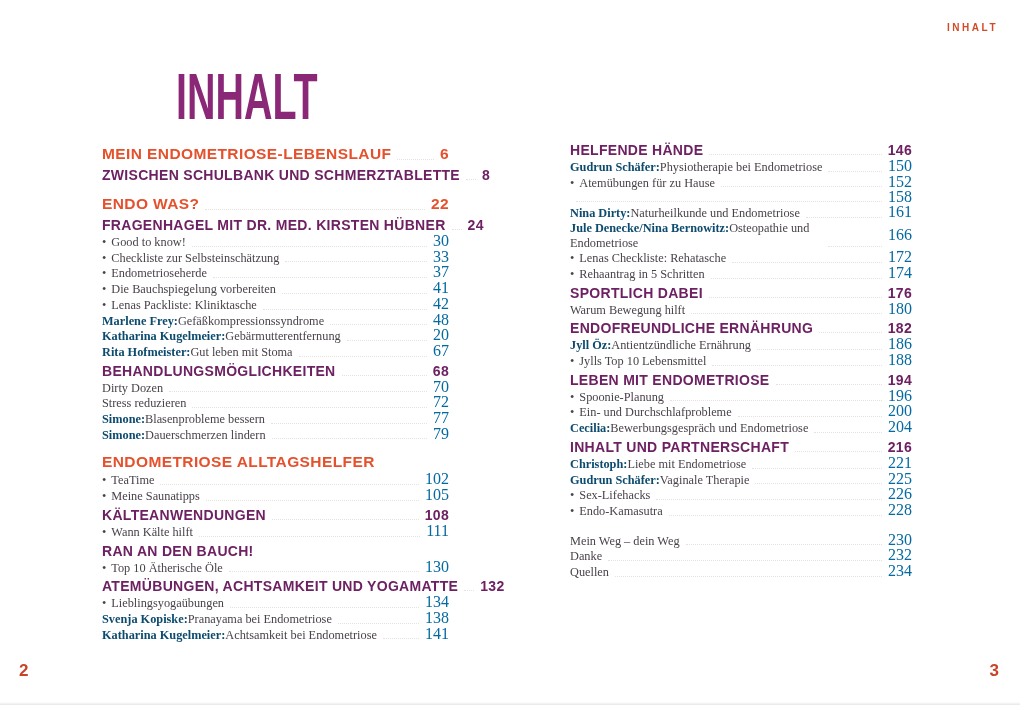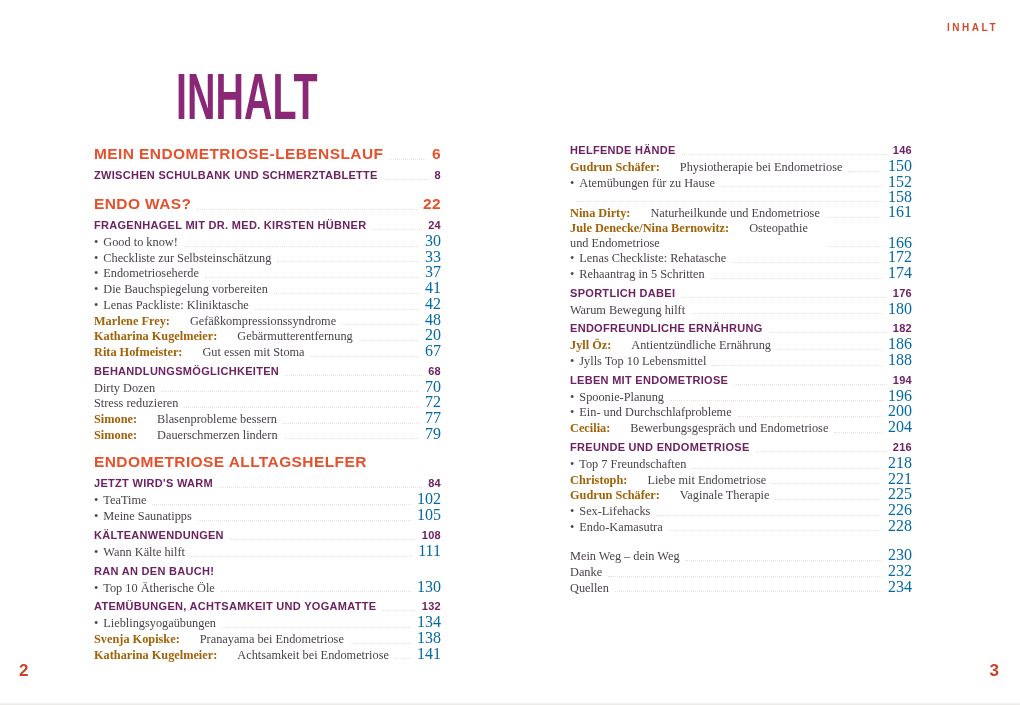--- a/index.html
+++ b/index.html
@@ -20,52 +20,52 @@
     position:absolute;left:176px;top:64px;color:#8a2777;font-weight:800;
     font-size:58px;line-height:1;letter-spacing:0px;
     transform:scale(0.68,1.12);transform-origin:left top;white-space:nowrap;
   }
   .folio{position:absolute;bottom:24px;color:#c8432a;font-weight:bold;font-size:17px;}
   .folio-left{left:19px;}
   .folio-right{right:21px;}
 
   
   .toc-col{position:absolute;display:flex;flex-direction:column;}
-  #col-left{left:94px;top:144px;width:347px;}
+  #col-left{left:102px;top:144px;width:347px;}
   #col-right{left:570px;top:142px;width:342px;}
 
   .row{display:flex;align-items:baseline;}
   .row.gap{margin-top:14px;}
 
   .row.item{
     font-family:"Liberation Serif","DejaVu Serif",serif;
     font-size:12.3px;line-height:14.7px;color:#49424a;
   }
   .row.item .page{font-size:16px;color:#0369a1;}
-  .row.item .name{color:#a16207;font-weight:bold;padding-right:20px;margin-top:26px;}
+  .row.item .name{color:#0c4a6e;font-weight:bold;padding-right:0;margin-top:26px;}
   .bullet{padding-right:5px;}
 
   .row.heading{
-    font-weight:bold;font-size:11px;color:#6e2162;letter-spacing:0.3px;
+    font-weight:bold;font-size:14px;color:#6e2162;letter-spacing:0.3px;
     line-height:16px;margin-top:3px;margin-bottom:1px;
   }
   .row.major{
     font-weight:bold;font-size:15.5px;color:#e5512c;letter-spacing:0.4px;
     line-height:19px;margin-top:10px;margin-bottom:1px;
   }
   .toc-col .row:first-child{margin-top:0;}
 
   .leader{
     flex:1 1 auto;min-width:10px;margin:0 6px 3px 6px;
     border-bottom:1px dotted #e7e1e0;align-self:flex-end;
   }
   .page{white-space:nowrap;text-align:right;}
   .label{white-space:nowrap;}
 
-  .row.wrap{align-items:flex-end;}
+  .row.wrap{align-items:center;}
   .row.wrap .labelwrap{white-space:normal;max-width:252px;}
 </style>
 </head>
 <body>
 
 <div class="spread">
 
   <div class="running-head">INHALT</div>
 
   <div class="page-title">INHALT</div>
@@ -120,21 +120,21 @@
         <span class="label"><span class="name">Marlene Frey:</span><span>Gefäßkompressionssyndrome</span></span>
         <span class="leader"></span>
         <span class="page">48</span>
       </div>
       <div class="row item">
         <span class="label"><span class="name">Katharina Kugelmeier:</span><span>Gebärmutterentfernung</span></span>
         <span class="leader"></span>
         <span class="page">20</span>
       </div>
       <div class="row item">
-        <span class="label"><span class="name">Rita Hofmeister:</span><span>Gut essen mit Stoma</span></span>
+        <span class="label"><span class="name">Rita Hofmeister:</span><span>Gut leben mit Stoma</span></span>
         <span class="leader"></span>
         <span class="page">67</span>
       </div>
       <div class="row heading">
         <span class="label"><span>BEHANDLUNGSMÖGLICHKEITEN</span></span>
         <span class="leader"></span>
         <span class="page">68</span>
       </div>
       <div class="row item">
         <span class="label"><span>Dirty Dozen</span></span>
@@ -152,25 +152,20 @@
         <span class="page">77</span>
       </div>
       <div class="row item">
         <span class="label"><span class="name">Simone:</span><span>Dauerschmerzen lindern</span></span>
         <span class="leader"></span>
         <span class="page">79</span>
       </div>
       <div class="row major gap">
         <span class="label"><span>ENDOMETRIOSE ALLTAGSHELFER</span></span>
       </div>
-      <div class="row heading">
-        <span class="label"><span>JETZT WIRD'S WARM</span></span>
-        <span class="leader"></span>
-        <span class="page">84</span>
-      </div>
       <div class="row item">
         <span class="label"><span class="bullet">•</span><span>TeaTime</span></span>
         <span class="leader"></span>
         <span class="page">102</span>
       </div>
       <div class="row item">
         <span class="label"><span class="bullet">•</span><span>Meine Saunatipps</span></span>
         <span class="leader"></span>
         <span class="page">105</span>
       </div>
@@ -292,28 +287,23 @@
         <span class="label"><span class="bullet">•</span><span>Ein- und Durchschlafprobleme</span></span>
         <span class="leader"></span>
         <span class="page">200</span>
       </div>
       <div class="row item">
         <span class="label"><span class="name">Cecilia:</span><span>Bewerbungsgespräch und Endometriose</span></span>
         <span class="leader"></span>
         <span class="page">204</span>
       </div>
       <div class="row heading">
-        <span class="label"><span>FREUNDE UND ENDOMETRIOSE</span></span>
+        <span class="label"><span>INHALT UND PARTNERSCHAFT</span></span>
         <span class="leader"></span>
         <span class="page">216</span>
-      </div>
-      <div class="row item">
-        <span class="label"><span class="bullet">•</span><span>Top 7 Freundschaften</span></span>
-        <span class="leader"></span>
-        <span class="page">218</span>
       </div>
       <div class="row item">
         <span class="label"><span class="name">Christoph:</span><span>Liebe mit Endometriose</span></span>
         <span class="leader"></span>
         <span class="page">221</span>
       </div>
       <div class="row item">
         <span class="label"><span class="name">Gudrun Schäfer:</span><span>Vaginale Therapie</span></span>
         <span class="leader"></span>
         <span class="page">225</span>

